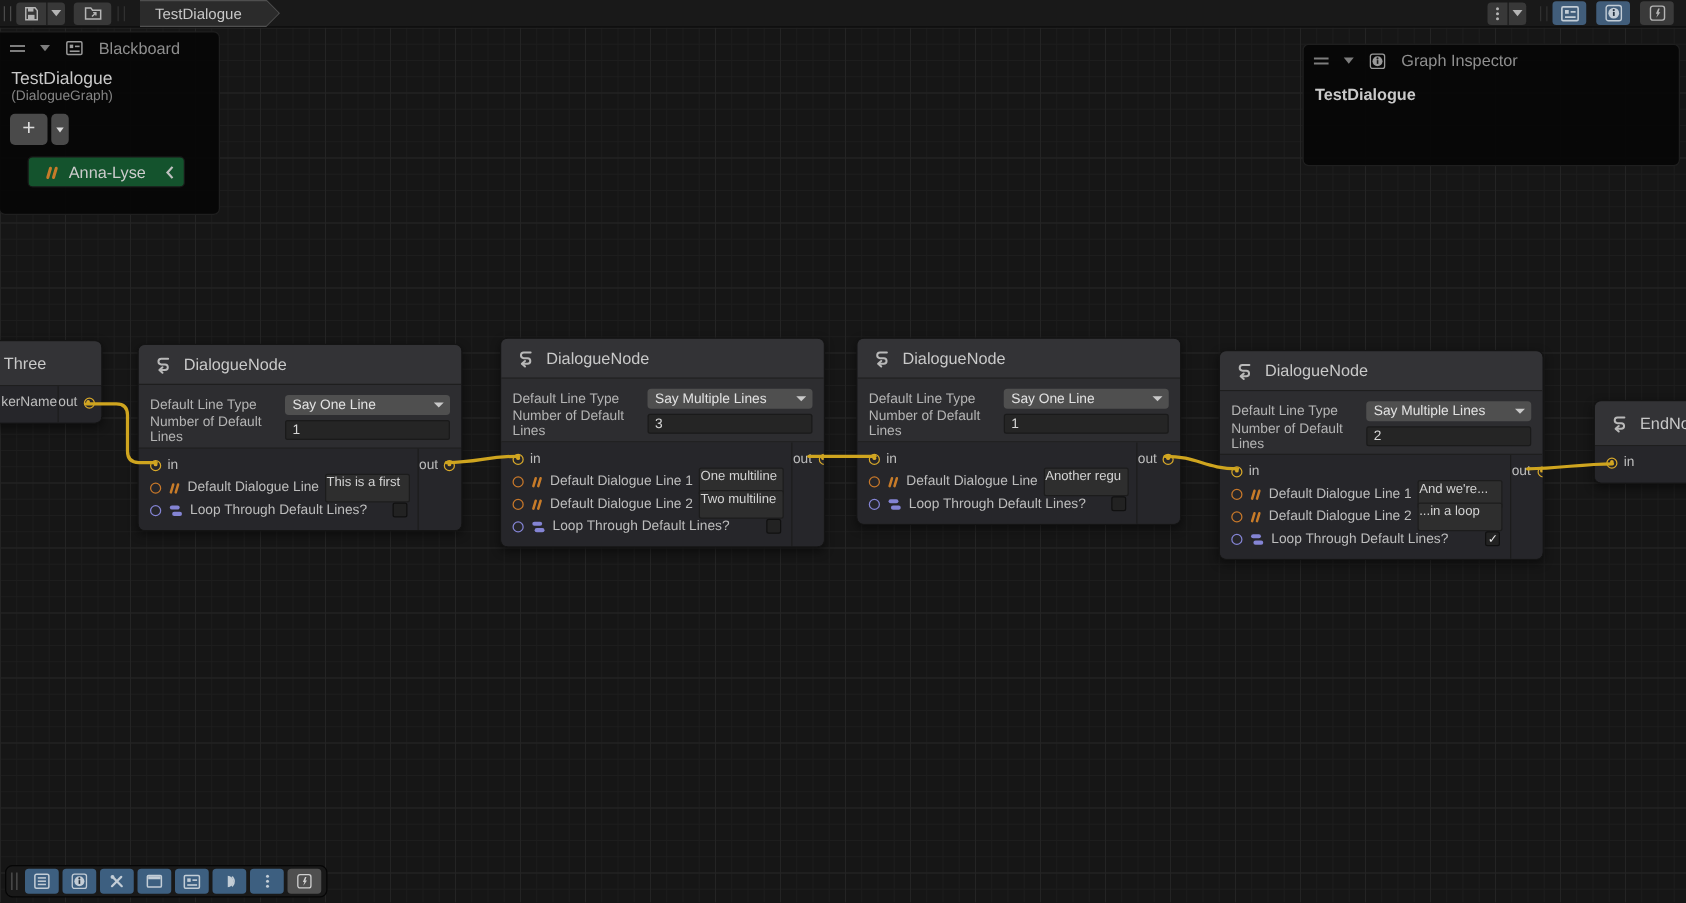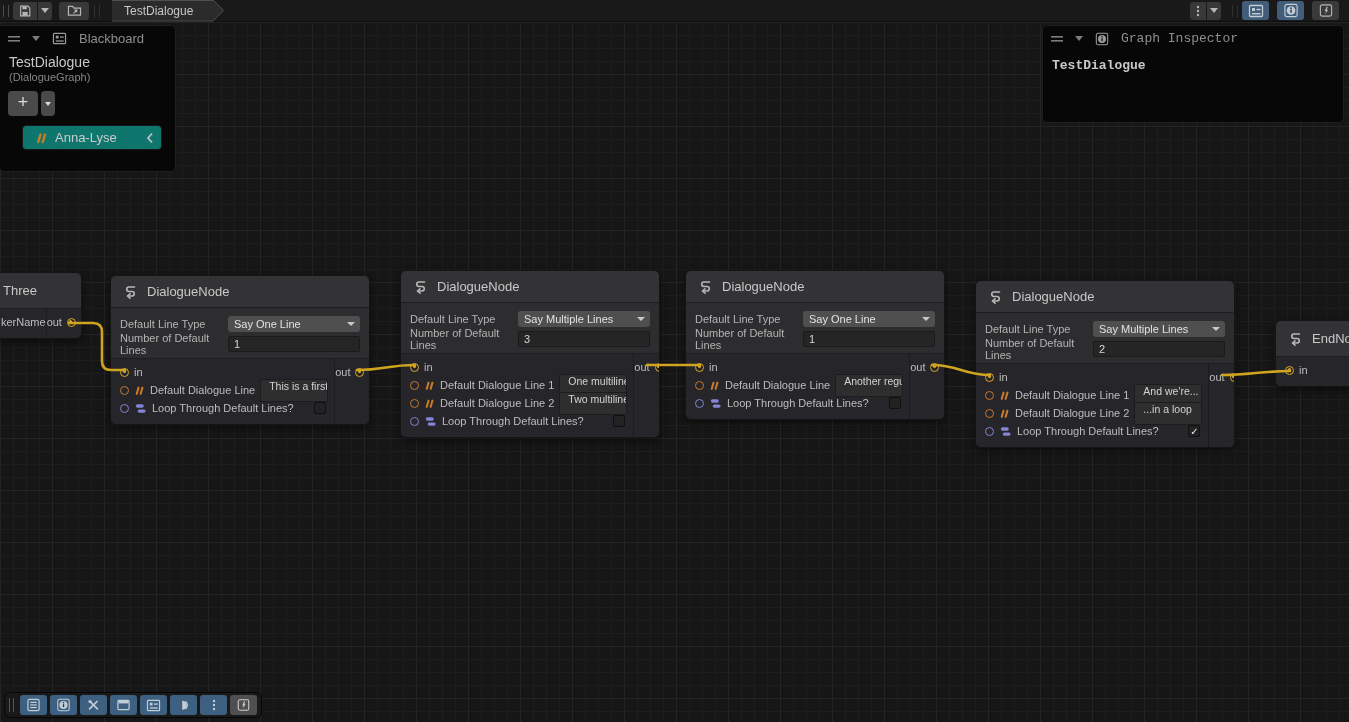--- a/index.html
+++ b/index.html
@@ -59,26 +59,26 @@
     border-right:4px solid transparent; border-top:5px solid #7d7d7d; }
   
   #blackboard { left:-1px; top:25px; width:177px; height:147px; border-radius:0 5px 5px 5px; }
   .bb-name { font-size:14px; color:#c9c9c9; padding:4px 9px 0 9px; }
   .bb-type { font-size:11px; color:#858585; padding:1px 9px 0 9px; }
   .bb-btnrow { display:flex; gap:3px; padding:8px 8px 0 8px; }
   .bb-add { width:30px; height:25px; background:#4a4a4a; border-radius:4px;
     color:#dcdcdc; font-size:18px; line-height:23px; text-align:center; cursor:pointer; }
   .bb-add-dd { width:14px; height:25px; background:#4a4a4a; border-radius:4px;
     display:flex; align-items:center; justify-content:center; cursor:pointer; }
-  .bb-pill { margin:9px 0 0 22px; width:140px; height:25px; background:#0f766e;
+  .bb-pill { margin:9px 0 0 22px; width:126px; height:25px; background:#14532d;
     border:1px solid #181818; border-radius:4px; display:flex; align-items:center;
     padding:0 7px 0 12px; gap:7px; cursor:pointer; }
   .bb-pill-name { flex:1; font-size:13px; color:#cccccc; }
   
-  #inspector { left:1042px; top:25px; width:302px; height:98px;font-family:Liberation Mono, monospace; }
+  #inspector { left:1042px; top:35px; width:302px; height:98px; }
   .gi-name { font-size:13px; font-weight:bold; color:#c9c9c9; padding:8px 9px 0 9px; }
   
   .node { position:absolute; background:#29292c; border:1px solid #141414;
     border-radius:6px; z-index:6; box-shadow:0 3px 8px rgba(0,0,0,0.45);
     overflow:hidden; }
   .node-title { height:32px; background:#333336; display:flex; align-items:center;
     gap:8px; padding:0 10px; font-size:13px; color:#c9c9c9;
     border-bottom:1px solid #1e1e1e; cursor:grab; }
   .node-props { background:#2d2d30; padding:7px 9px 6px 9px;
     border-bottom:1px solid #1e1e1e; }
@@ -103,21 +103,21 @@
     flex:none; cursor:crosshair; }
   .pc.flow { border-color:#d7a82a; }
   .pc.str { border-color:#c8782a; }
   .pc.bool { border-color:#8484d4; }
   .pc.conn::after { content:''; position:absolute; left:1.5px; top:1.5px;
     width:3px; height:3px; border-radius:50%; background:#d7a82a; }
   .port-label { font-size:11px; color:#bdbdbd; white-space:nowrap; }
   .port-label.grow { flex:1; }
   .line-input { width:68px; height:23px; margin-right:6px; background:#2e2e2e;
     border:1px solid #1c1c1c; border-radius:2px; color:#d3d3d3; font-size:10.5px;
-    padding:0 8px; white-space:nowrap; overflow:hidden;
+    padding:0 0; white-space:nowrap; overflow:hidden;
     font-family:"Liberation Sans",sans-serif; }
   .chk { width:12px; height:12px; background:#222222; border:1px solid #101010;
     border-radius:2px; margin-right:8px; flex:none; display:flex; align-items:center;
     justify-content:center; font-size:10px; color:#e8e8e8; cursor:pointer; }
   
   #edges { position:absolute; left:0; top:0; width:1349px; height:722px;
     z-index:8; pointer-events:none; }
   
   #bottombar { position:absolute; left:4px; top:692px; height:26px; z-index:30;
     background:#191919; border:1px solid #060606; border-radius:6px;

